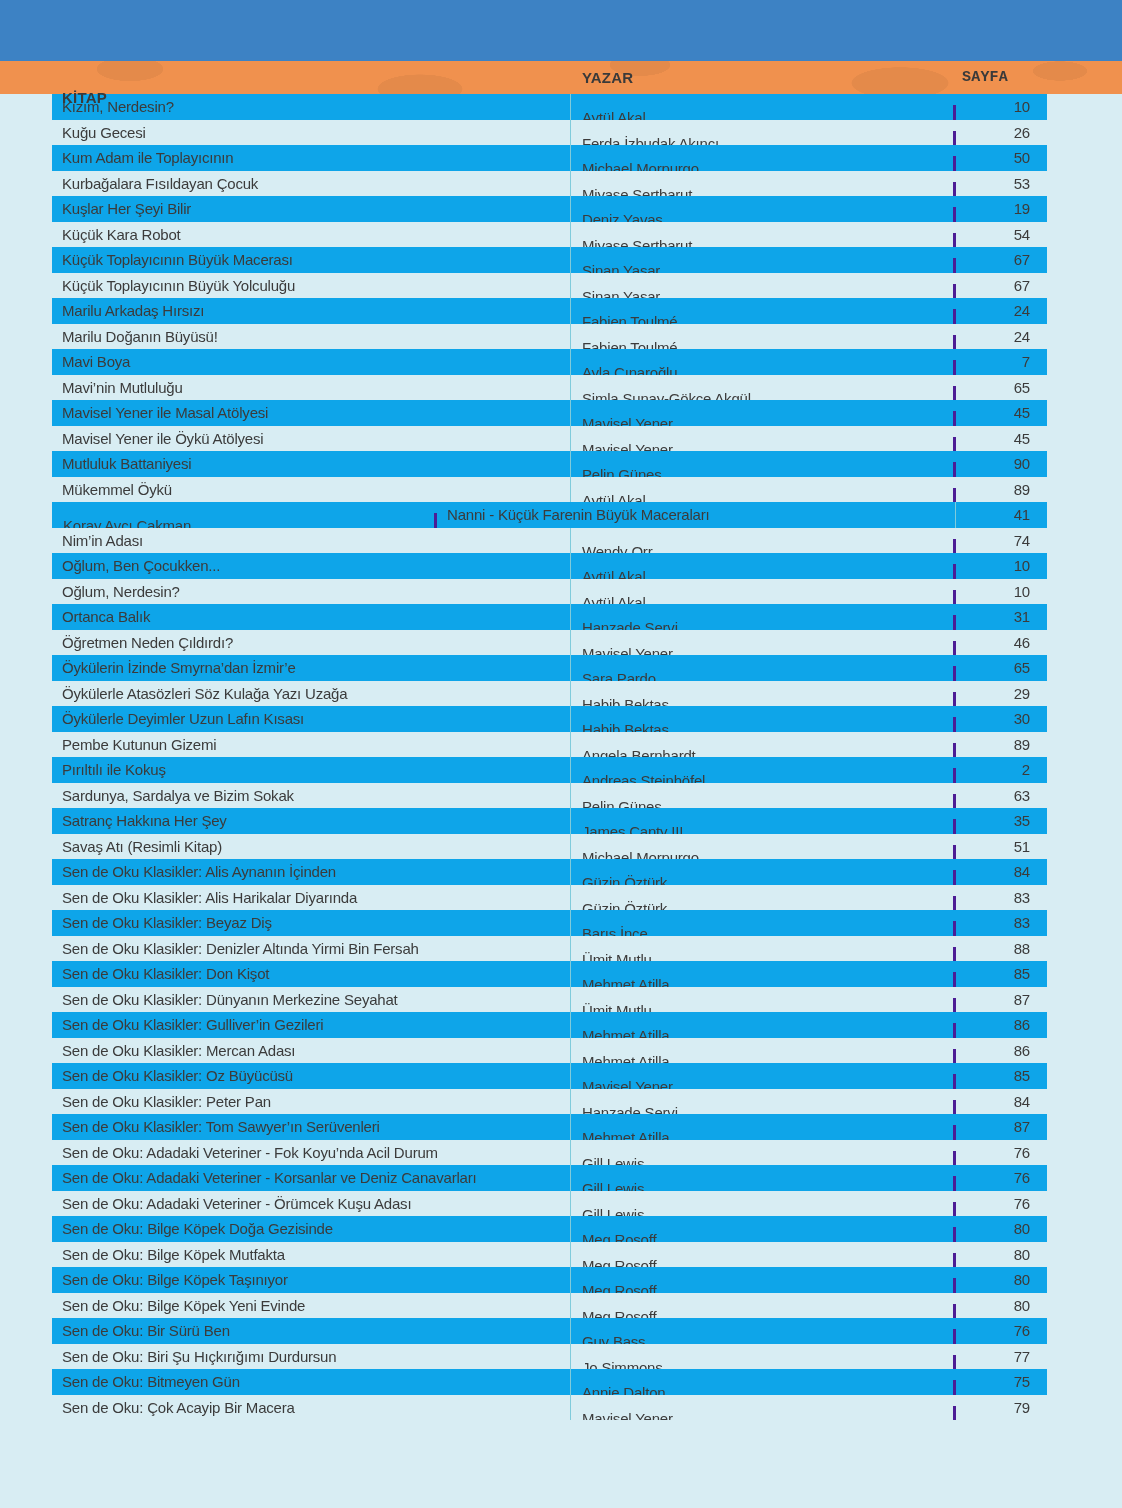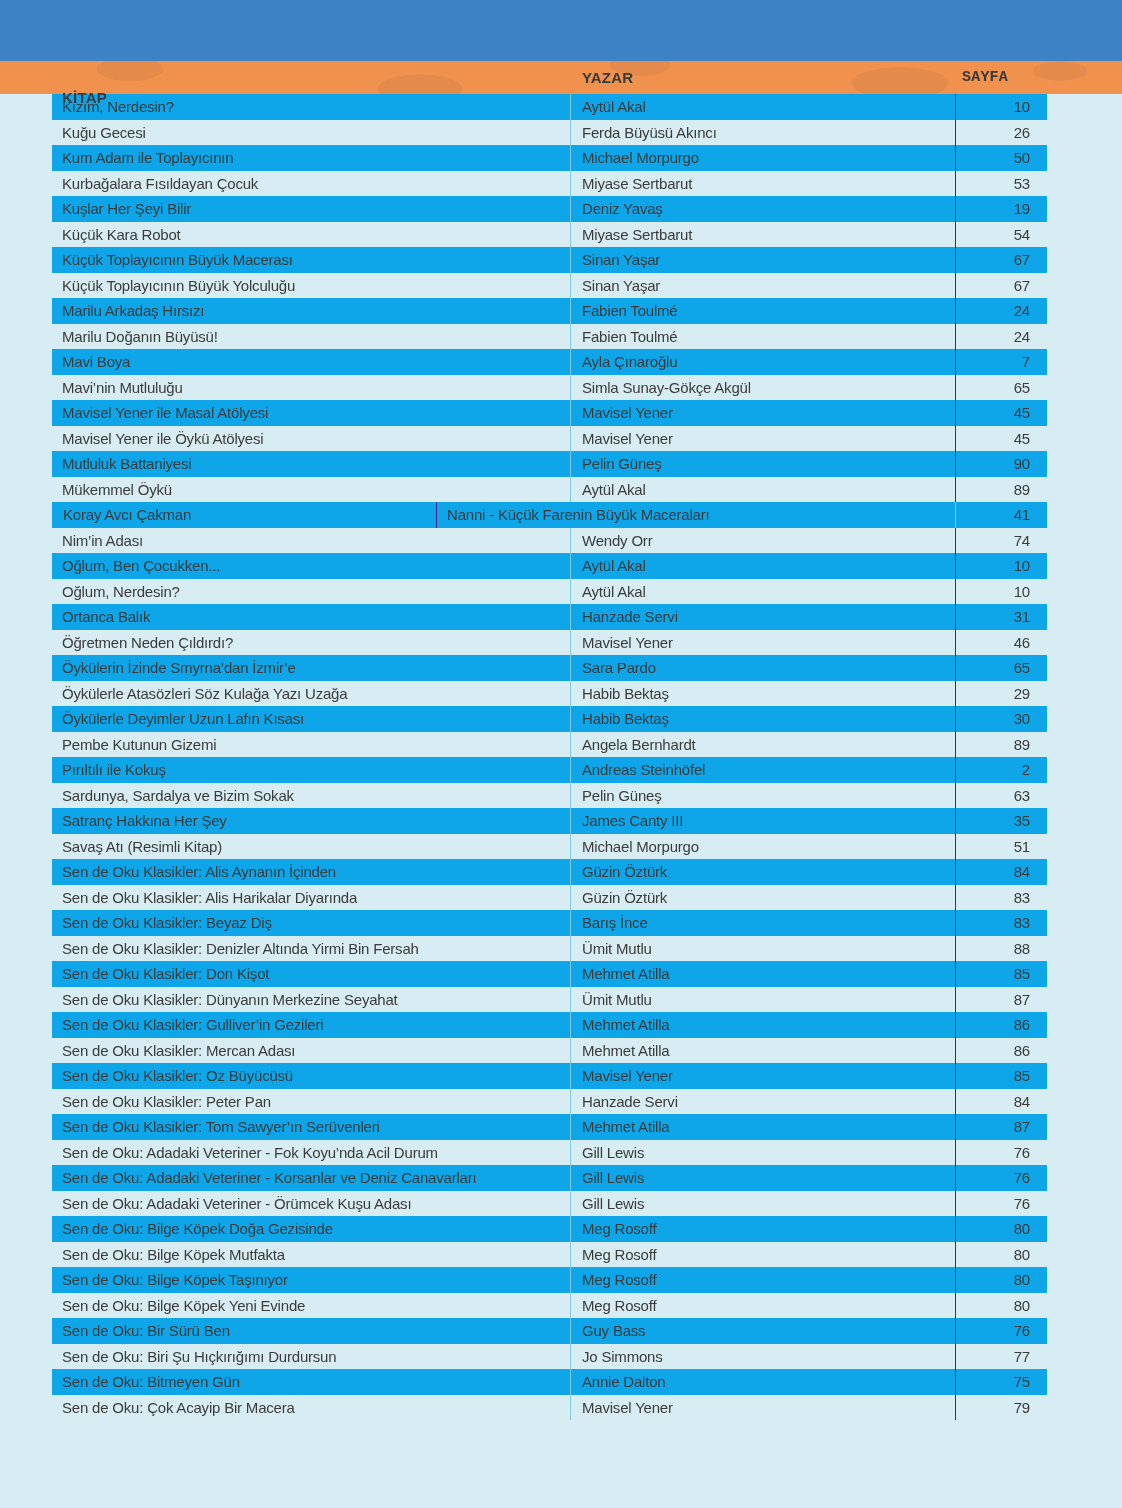--- a/index.html
+++ b/index.html
@@ -58,21 +58,21 @@
     letter-spacing: -0.2px;
   }
   .row.zebra-white { background: #0ea5e9; }
   .row.zebra-blue  { background: transparent; justify-content: space-between; }
   .cell {
     box-sizing: border-box;
     white-space: nowrap;
     overflow: hidden;
   }
   .c-title  { width: 519px; padding-left: 10px; border-right: 1px solid #7fcbdb; }
-  .c-author { width: 385px; padding-left: 11px; border-right: 1px solid #4c1d95; }
+  .c-author { width: 385px; padding-left: 11px; border-right: 3px solid #4c1d95; margin-top: 11px; }
   .c-page   { width: 91px;  padding-right: 17px; text-align: right; }
 </style>
 </head>
 <body>
 
 <div class="page">
   <div class="top-bar"></div>
 
   <div class="col-header">
     <div class="h-cell h-title">KİTAP</div>
@@ -82,21 +82,21 @@
 
   <div class="table" id="table-body">
   <div class="row zebra-white">
     <div class="cell c-title">Kızım, Nerdesin?</div>
     <div class="cell c-author">Aytül Akal</div>
     <div class="cell c-page">10</div>
   </div>
 
   <div class="row zebra-blue">
     <div class="cell c-title">Kuğu Gecesi</div>
-    <div class="cell c-author">Ferda Büyüsü Akıncı</div>
+    <div class="cell c-author">Ferda İzbudak Akıncı</div>
     <div class="cell c-page">26</div>
   </div>
 
   <div class="row zebra-white">
     <div class="cell c-title">Kum Adam ile Toplayıcının</div>
     <div class="cell c-author">Michael Morpurgo</div>
     <div class="cell c-page">50</div>
   </div>
 
   <div class="row zebra-blue">

